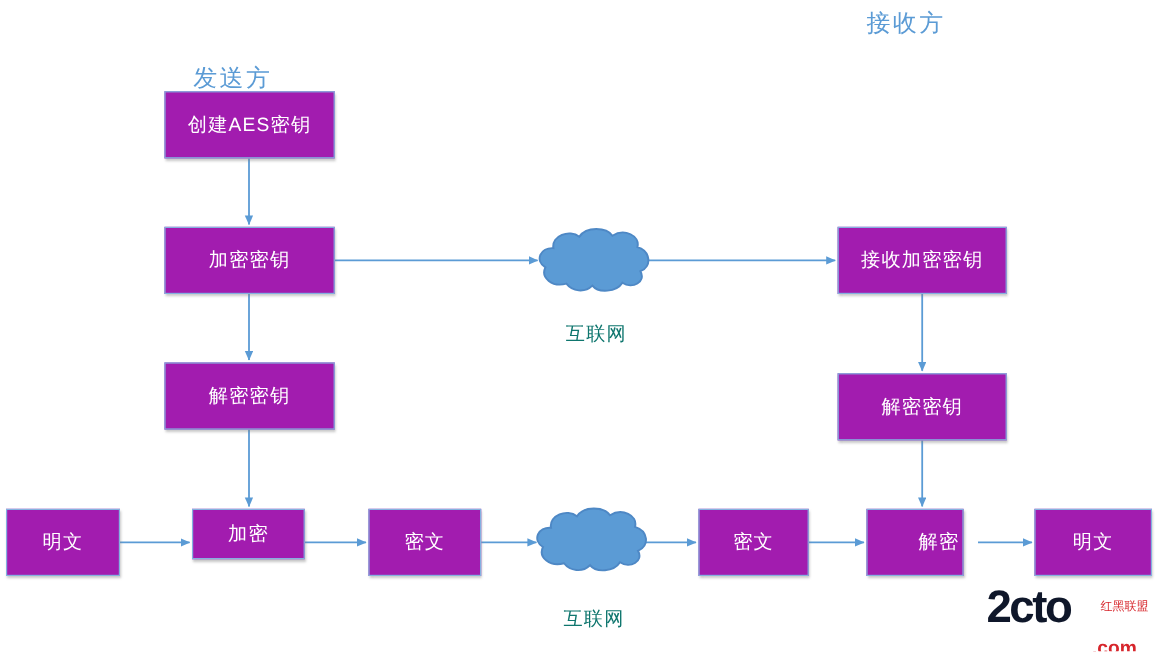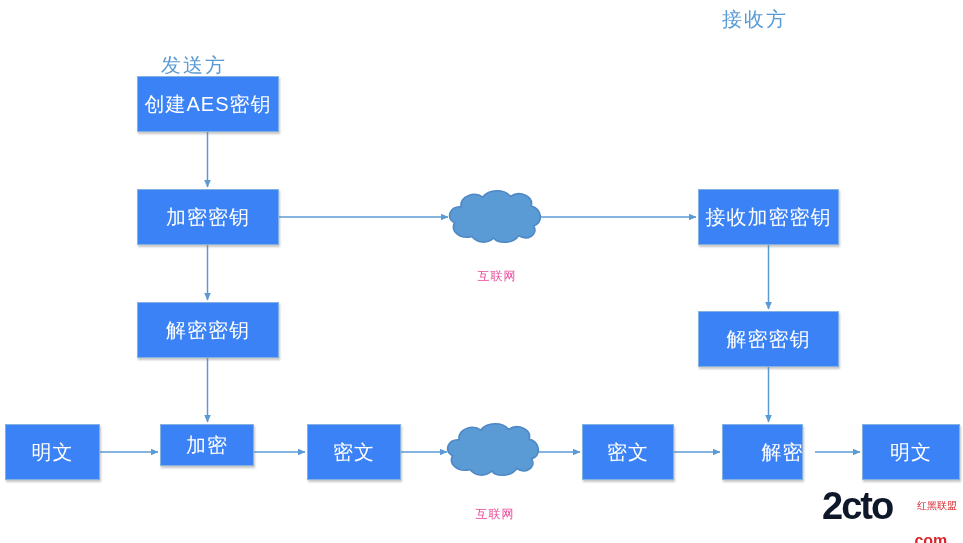--- a/index.html
+++ b/index.html
@@ -22,25 +22,25 @@
   #t-receiver { left: 722px; top: 6px; }
 
   .overlay {
     position: absolute;
     left: 0; top: 0;
     width: 963px; height: 543px;
   }
 
   .node {
     position: absolute;
-    background: #3b82f6;
+    background: #a21caf;
     border: 1px solid #84B1E0;
     box-shadow: 1px 2px 2px rgba(128,128,128,0.45);
     color: #ffffff;
-    font-size: 20px;
+    font-size: 16px;
     letter-spacing: 1px;
     display: flex;
     align-items: center;
     justify-content: center;
     box-sizing: border-box;
     white-space: nowrap;
   }
   #n-create   { left: 137px; top:  76px; width: 142px; height: 56px; }
   #n-enckey   { left: 137px; top: 189px; width: 142px; height: 56px; }
   #n-deckey-l { left: 137px; top: 302px; width: 142px; height: 56px; }
@@ -50,23 +50,23 @@
   #n-enc      { left: 160px; top: 424px; width:  94px; height: 42px; }
   #n-cipher-l { left: 307px; top: 424px; width:  94px; height: 56px; }
   #n-cipher-r { left: 582px; top: 424px; width:  92px; height: 56px; }
   #n-dec      { left: 722px; top: 424px; width:  81px; height: 56px; padding-left: 40px; }
   #n-plain-r  { left: 862px; top: 424px; width:  98px; height: 56px; }
 
   .net-label {
     position: absolute;
     width: 110px;
     text-align: center;
-    font-size: 12px;
+    font-size: 16px;
     letter-spacing: 1px;
-    color: #ec4899;
+    color: #0f766e;
     white-space: nowrap;
   }
   #net-top    { left: 442px; top: 268px; }
   #net-bottom { left: 440px; top: 506px; }
 
   .logo {
     position: absolute;
     left: 822px; top: 493px;
     width: 140px; height: 46px;
   }

